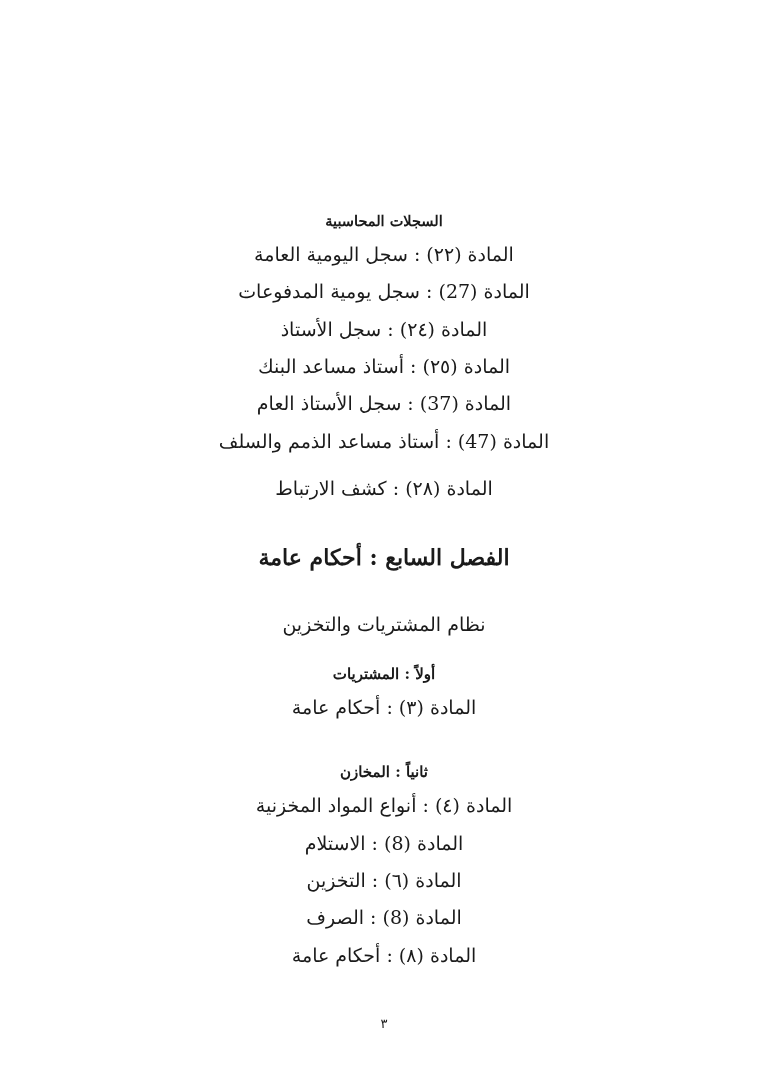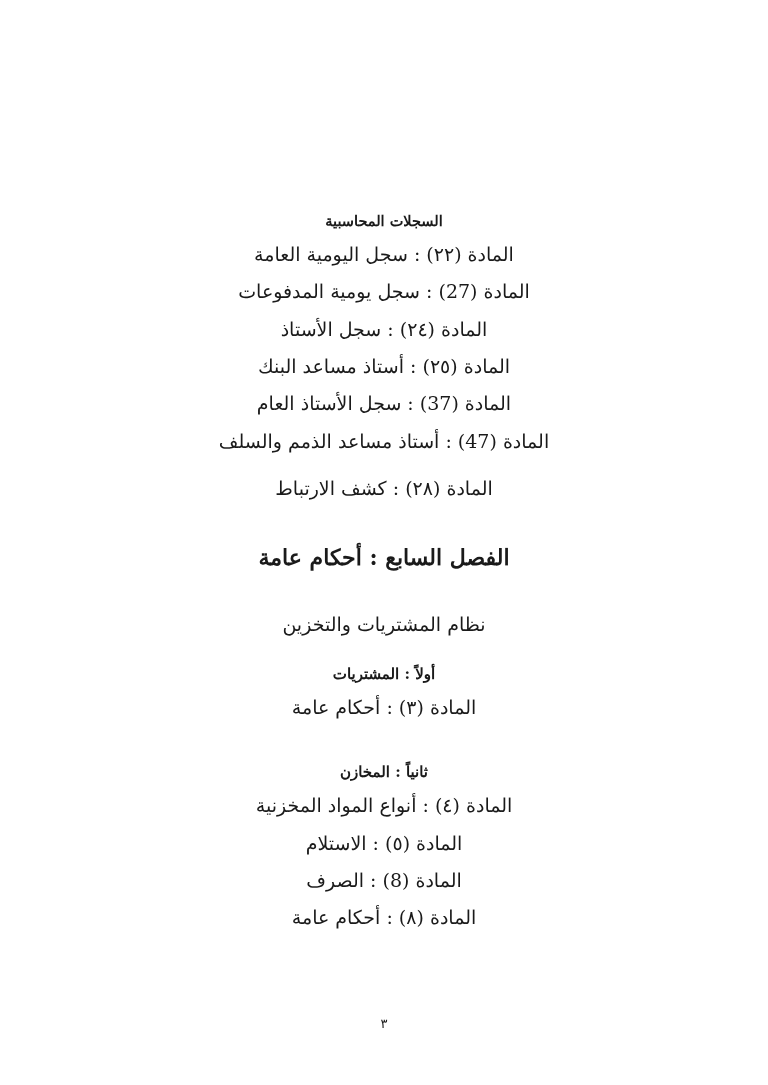--- a/index.html
+++ b/index.html
@@ -106,20 +106,21 @@
 
     <div class="gap-lg"></div>
 
     <div class="sub-heading">أولاً : المشتريات</div>
     <div class="entry">المادة (٣) : أحكام عامة</div>
 
     <div class="gap-xl"></div>
 
     <div class="sub-heading">ثانياً : المخازن</div>
     <div class="entry">المادة (٤) : أنواع المواد المخزنية</div>
-    <div class="entry">المادة (٥) : الاستلام</div>
+    <div class="entry">المادة (8) : الاستلام</div>
+    <div class="entry">المادة (٦) : التخزين</div>
     <div class="entry">المادة (8) : الصرف</div>
     <div class="entry">المادة (٨) : أحكام عامة</div>
 
   </div>
 
   <div class="page-number">٣</div>
 </div>
 
 </body></html>

